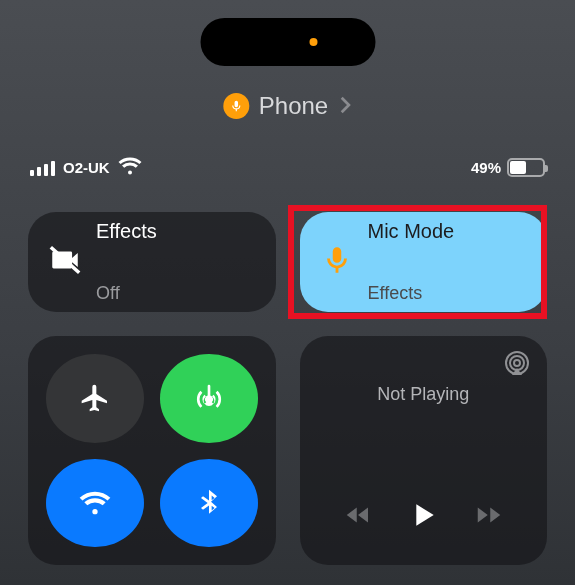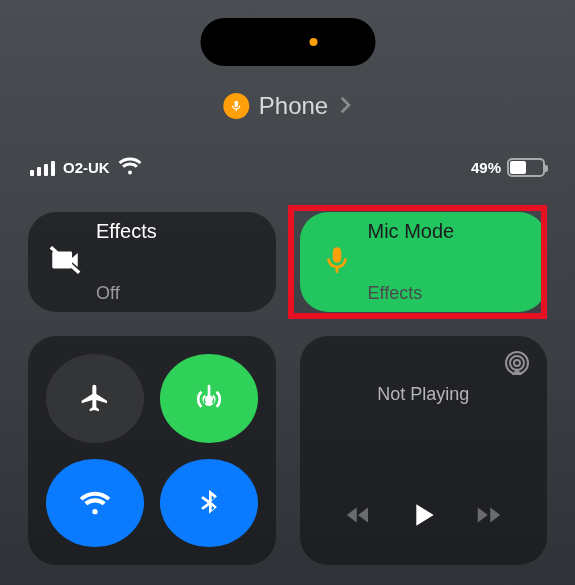--- a/index.html
+++ b/index.html
@@ -88,21 +88,21 @@
     grid-template-columns: 1fr 1fr;
     grid-template-rows: 100px 1fr;
     gap: 24px;
   }
   .tile {
     border-radius: 28px;
     padding: 18px 20px;
     position: relative;
   }
   .dark-tile { background: rgba(20,20,22,0.62); }
-  .light-tile { background: #22c55e; color:#1c1c1e; }
+  .light-tile { background: #7dd3fc; color:#1c1c1e; }
   .tile-row { display:flex; align-items:center; gap: 14px; height:100%; }
   .tile-text .title { font-size: 20px; font-weight: 400; line-height: 1.15; }
   .tile-text .sub { font-size: 18px; color: #9a9b9e; line-height: 1.15; margin-top: 40px; }
   .light-tile .tile-text .title { color:#1c1c1e; }
   .light-tile .tile-text .sub { color:#4a4b4d; }
   .tile-icon svg { width: 34px; height: 34px; }
   .light-tile .tile-icon svg { fill: #ff9f0a; }
   .dark-tile .tile-icon svg { fill: #fff; }
 
   

